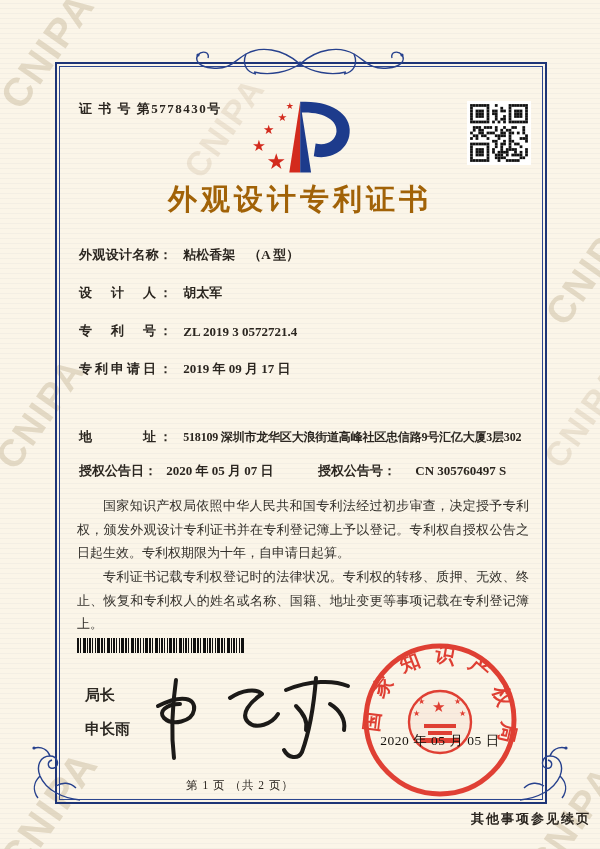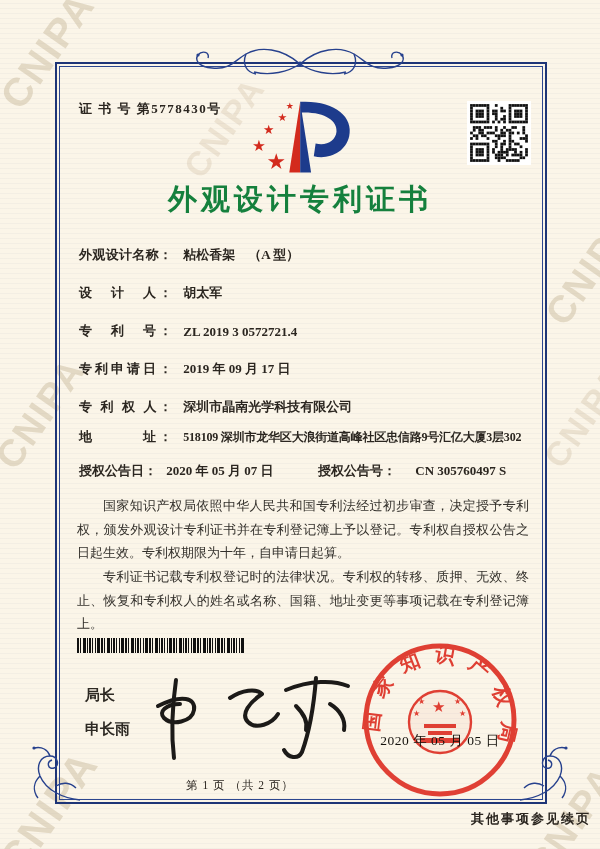--- a/index.html
+++ b/index.html
@@ -16,21 +16,21 @@
          border:2.5px solid #1e3577;}
   .frame-inner{position:absolute;inset:2px;border:1px solid #2c468f;}
   
   .ornament-top{position:absolute;left:50%;top:42px;transform:translateX(-50%);}
   .corner{position:absolute;}
   
   .certno{position:absolute;left:79px;top:100px;font-size:13px;font-weight:bold;color:#2b2620;letter-spacing:1.5px;}
   .logo{position:absolute;left:243px;top:94px;}
   .qr{position:absolute;left:467px;top:101px;width:64px;height:64px;background:#fff;padding:0;}
   .title{position:absolute;left:0;top:180px;width:600px;text-align:center;
-         font-size:29px;font-weight:bold;color:#15803d;letter-spacing:4px;}
+         font-size:29px;font-weight:bold;color:#a16207;letter-spacing:4px;}
   
   .frow{position:absolute;left:79px;font-size:13px;font-weight:bold;color:#2b2620;white-space:nowrap;}
   .frow .lbl{display:inline-block;width:93px;text-align:justify;text-align-last:justify;vertical-align:bottom;}
   .frow .val{margin-left:8px;}
   .frow .val.small{font-size:12px;letter-spacing:-0.2px;}
   .frow2{position:absolute;font-size:13px;font-weight:bold;color:#2b2620;white-space:nowrap;}
   .frow2 .lbl{display:inline-block;text-align:justify;}
   
   .bodytext{position:absolute;left:77px;top:494px;width:452px;font-size:13px;line-height:1.82;
             color:#33302b;text-align:justify;font-weight:500;}
@@ -350,24 +350,20 @@
     <span class="val">胡太军</span>
   </div>
   <div class="frow" style="top:322px;">
     <span class="lbl">专　利　号：</span>
     <span class="val">ZL 2019 3 0572721.4</span>
   </div>
   <div class="frow" style="top:360px;">
     <span class="lbl">专利申请日：</span>
     <span class="val">2019 年 09 月 17 日</span>
   </div>
-  <div class="frow" style="top:398px;">
-    <span class="lbl">专 利 权 人：</span>
-    <span class="val">深圳市晶南光学科技有限公司</span>
-  </div>
   <div class="frow" style="top:428px;">
     <span class="lbl">地　　　址：</span>
     <span class="val small">518109 深圳市龙华区大浪街道高峰社区忠信路9号汇亿大厦3层302</span>
   </div>
   <div class="frow2" style="left:79px;top:462px;">
     <span class="lbl">授权公告日：</span>
     <span class="val" style="margin-left:6px;">2020 年 05 月 07 日</span>
   </div>
   <div class="frow2" style="left:318px;top:462px;">
     <span class="lbl">授权公告号：</span>

